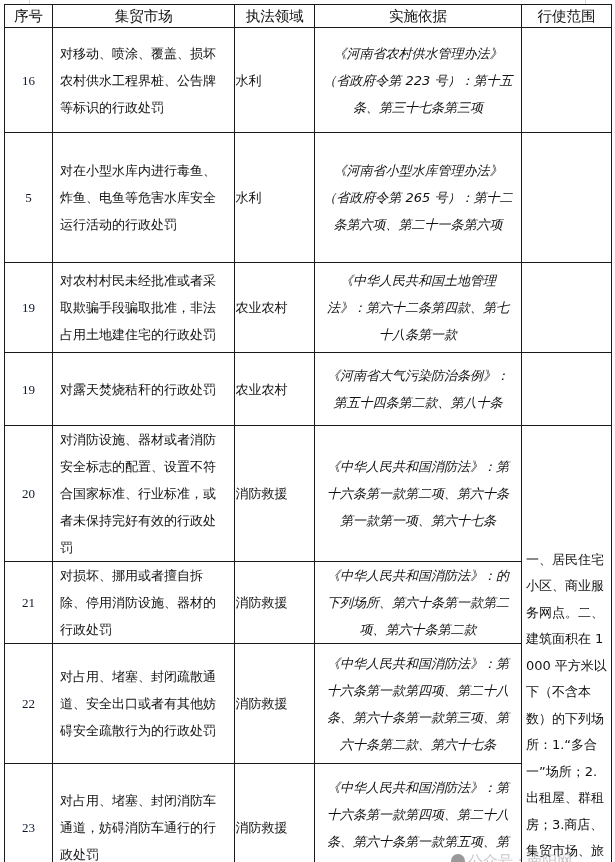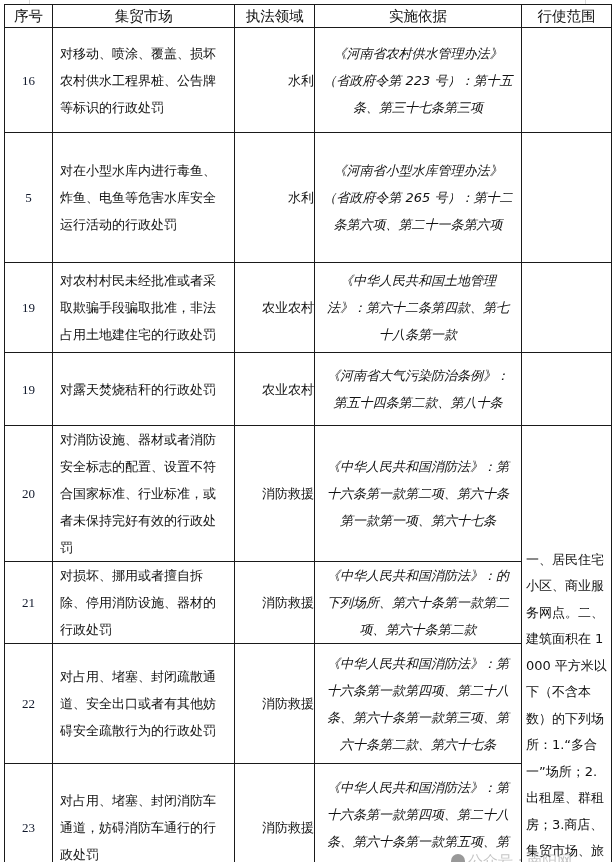--- a/index.html
+++ b/index.html
@@ -17,21 +17,21 @@
     padding: 0;
     vertical-align: middle;
     font-size: 13px;
     line-height: 27px;
     font-weight: normal;
     word-break: break-all;
   }
   th { text-align: center; font-size: 14.5px !important; line-height: 22px !important; }
   .c-num { text-align: center; font-family: "Liberation Serif", "DejaVu Serif", serif; font-size: 14px; color: #0f172a; }
   .c-name { padding: 0 6px 0 7px !important; text-align: left; }
-  .c-field { text-align: right; }
+  .c-field { text-align: left; }
   .c-basis { padding: 0 6px 0 6px !important; text-align: center; font-style: italic; }
   .c-scope { padding: 0 3px 0 4px !important; text-align: left; vertical-align: bottom !important; line-height: 26.5px !important; }
   .watermark {
     position: absolute; left: 451px; top: 852px;
     font-size: 15px; color: rgba(150,150,150,0.55);
     white-space: nowrap; pointer-events: none;
   }
   .watermark .wm-icon {
     display: inline-block; width: 14px; height: 14px; border-radius: 50%;
     background: rgba(110,110,110,0.7); vertical-align: -2px; margin-right: 3px;

